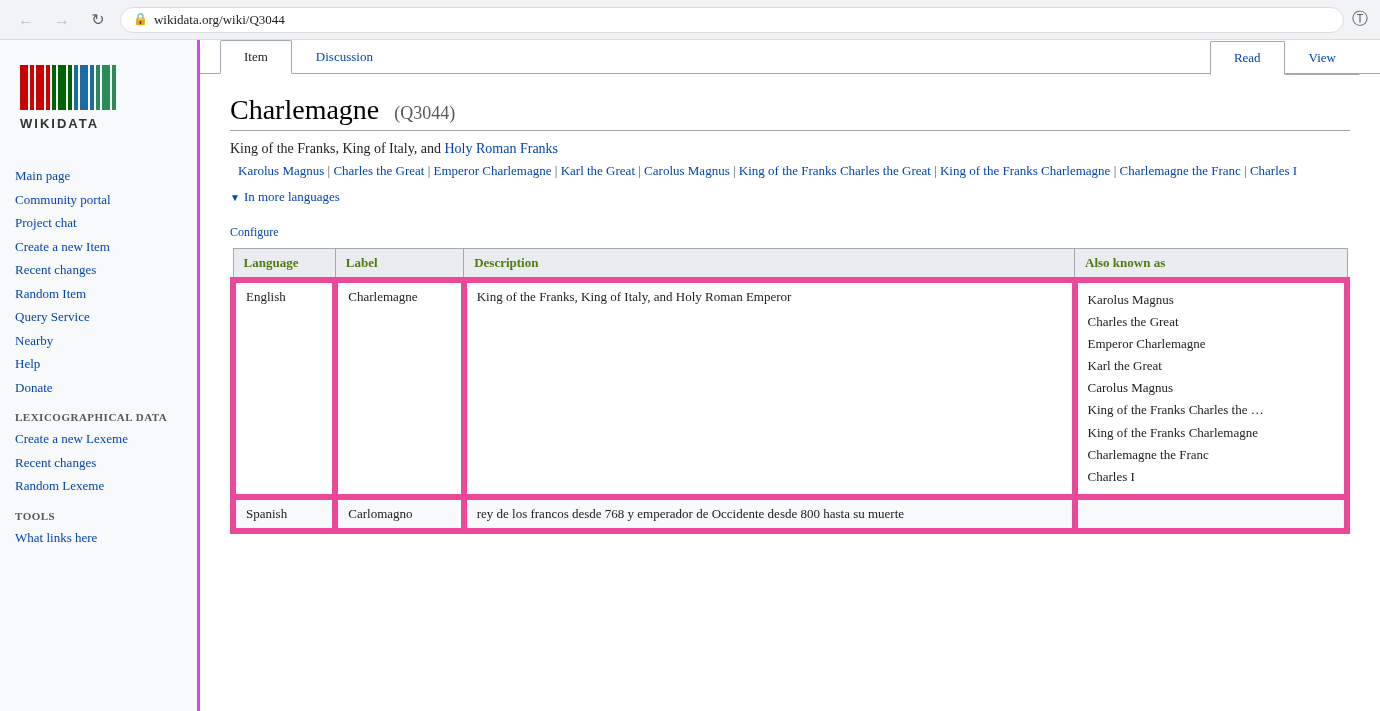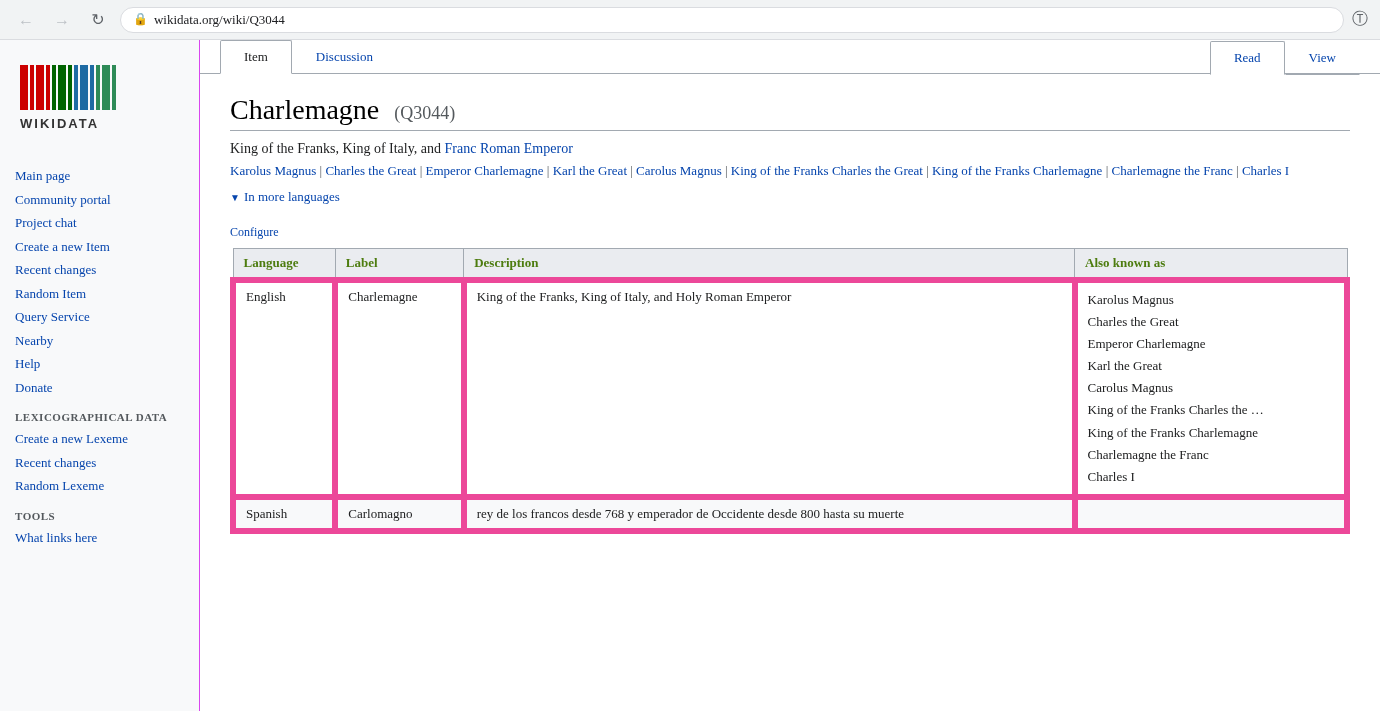--- a/index.html
+++ b/index.html
@@ -51,21 +51,21 @@
       display: flex;
       height: calc(711px - 40px);
       overflow: hidden;
     }
 
     
     .sidebar {
       width: 200px;
       min-width: 200px;
       padding: 10px 0;
-      border-right: 1px solid #d946ef;
+      border-right: 3px solid #d946ef;
       overflow-y: auto;
       background: #f8f9fa;
     }
     .sidebar-logo {
       padding: 10px 15px 20px;
     }
     .sidebar-section {
       margin-bottom: 8px;
     }
     .sidebar-section-title {
@@ -160,20 +160,21 @@
     }
     .description-line .holy-link {
       color: #0645ad;
       text-decoration: none;
     }
 
     .aliases-line {
       font-size: 13px;
       color: #54595d;
       margin-bottom: 10px;
+      margin-left: 8px;
     }
     .aliases-line a {
       color: #0645ad;
       text-decoration: none;
     }
 
     .in-more-languages {
       margin: 10px 0 20px;
     }
     .in-more-languages-toggle {
@@ -299,21 +300,21 @@
     </div>
 
     <div class="content-area">
 
       <h1 class="page-title">
         <span>Charlemagne</span>
         <span class="qid">(Q3044)</span>
       </h1>
 
       <div class="description-line">
-        King of the Franks, King of Italy, and <a class="holy-link" href="#">Franc Roman Emperor</a>
+        King of the Franks, King of Italy, and <a class="holy-link" href="#">Holy Roman Franks</a>
       </div>
 
       <div class="aliases-line">
         <a href="#">Karolus Magnus</a> |
         <a href="#">Charles the Great</a> |
         <a href="#">Emperor Charlemagne</a> |
         <a href="#">Karl the Great</a> |
         <a href="#">Carolus Magnus</a> |
         <a href="#">King of the Franks Charles the Great</a> |
         <a href="#">King of the Franks Charlemagne</a> |

